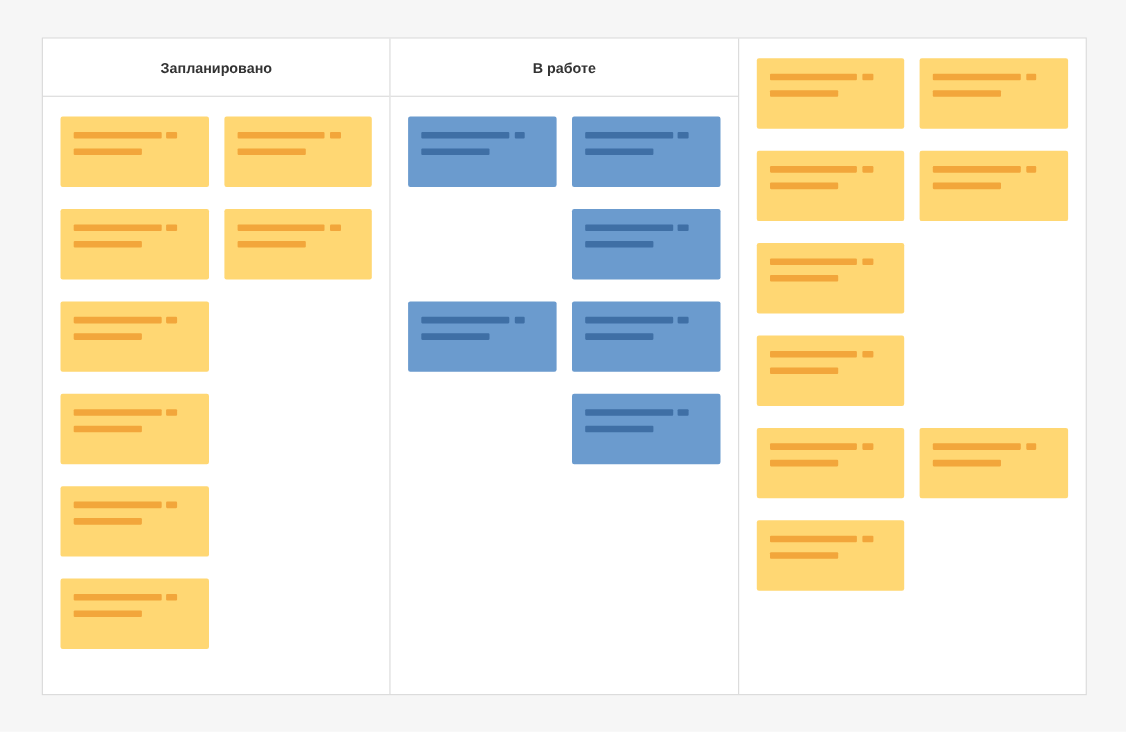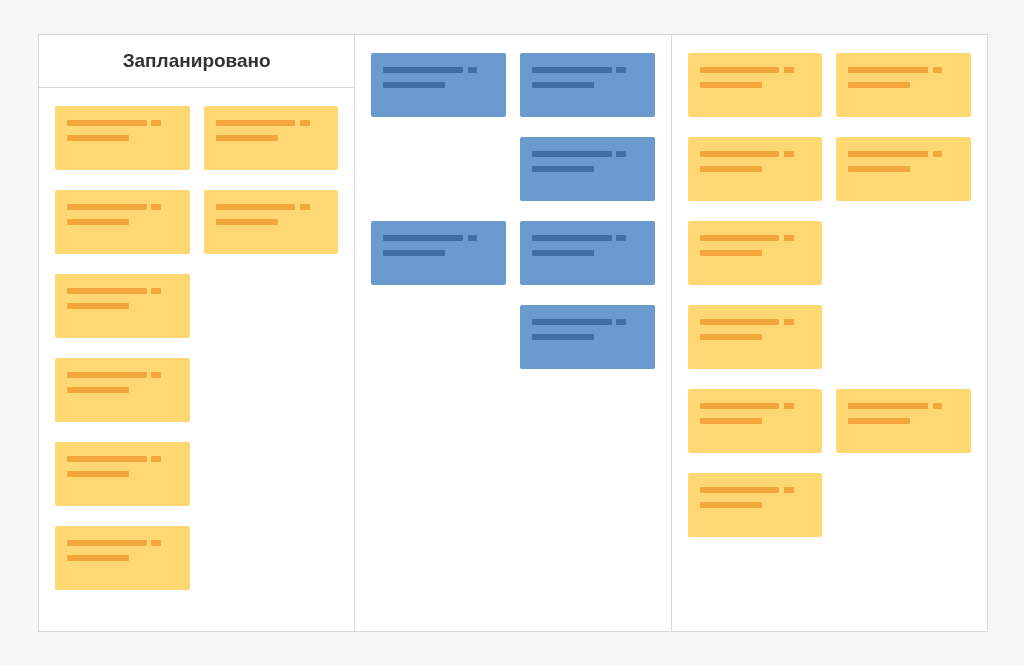--- a/index.html
+++ b/index.html
@@ -29,21 +29,21 @@
   .col:last-child {
     border-right: none;
   }
   .col-header {
     height: 52px;
     border-bottom: 1px solid #d9d9d9;
     display: flex;
     align-items: center;
     justify-content: center;
     font-weight: 700;
-    font-size: 19px;
+    font-size: 13px;
     color: #333333;
   }
   .col-body {
     padding: 18px 16px;
     display: grid;
     grid-template-columns: 1fr 1fr;
     grid-auto-rows: 64px;
     gap: 20px 14px;
     align-content: start;
   }
@@ -136,20 +136,21 @@
       <div class="card empty"></div>
       <div class="card yellow">
           <div class="line1"></div>
           <div class="line2"></div>
         </div>
       <div class="card empty"></div>
     </div>
   </div>
 
   <div class="col">
+    <div class="col-header">В работе</div>
     <div class="col-body">
       <div class="card blue">
           <div class="line1"></div>
           <div class="line2"></div>
         </div>
       <div class="card blue">
           <div class="line1"></div>
           <div class="line2"></div>
         </div>
       <div class="card empty"></div>

